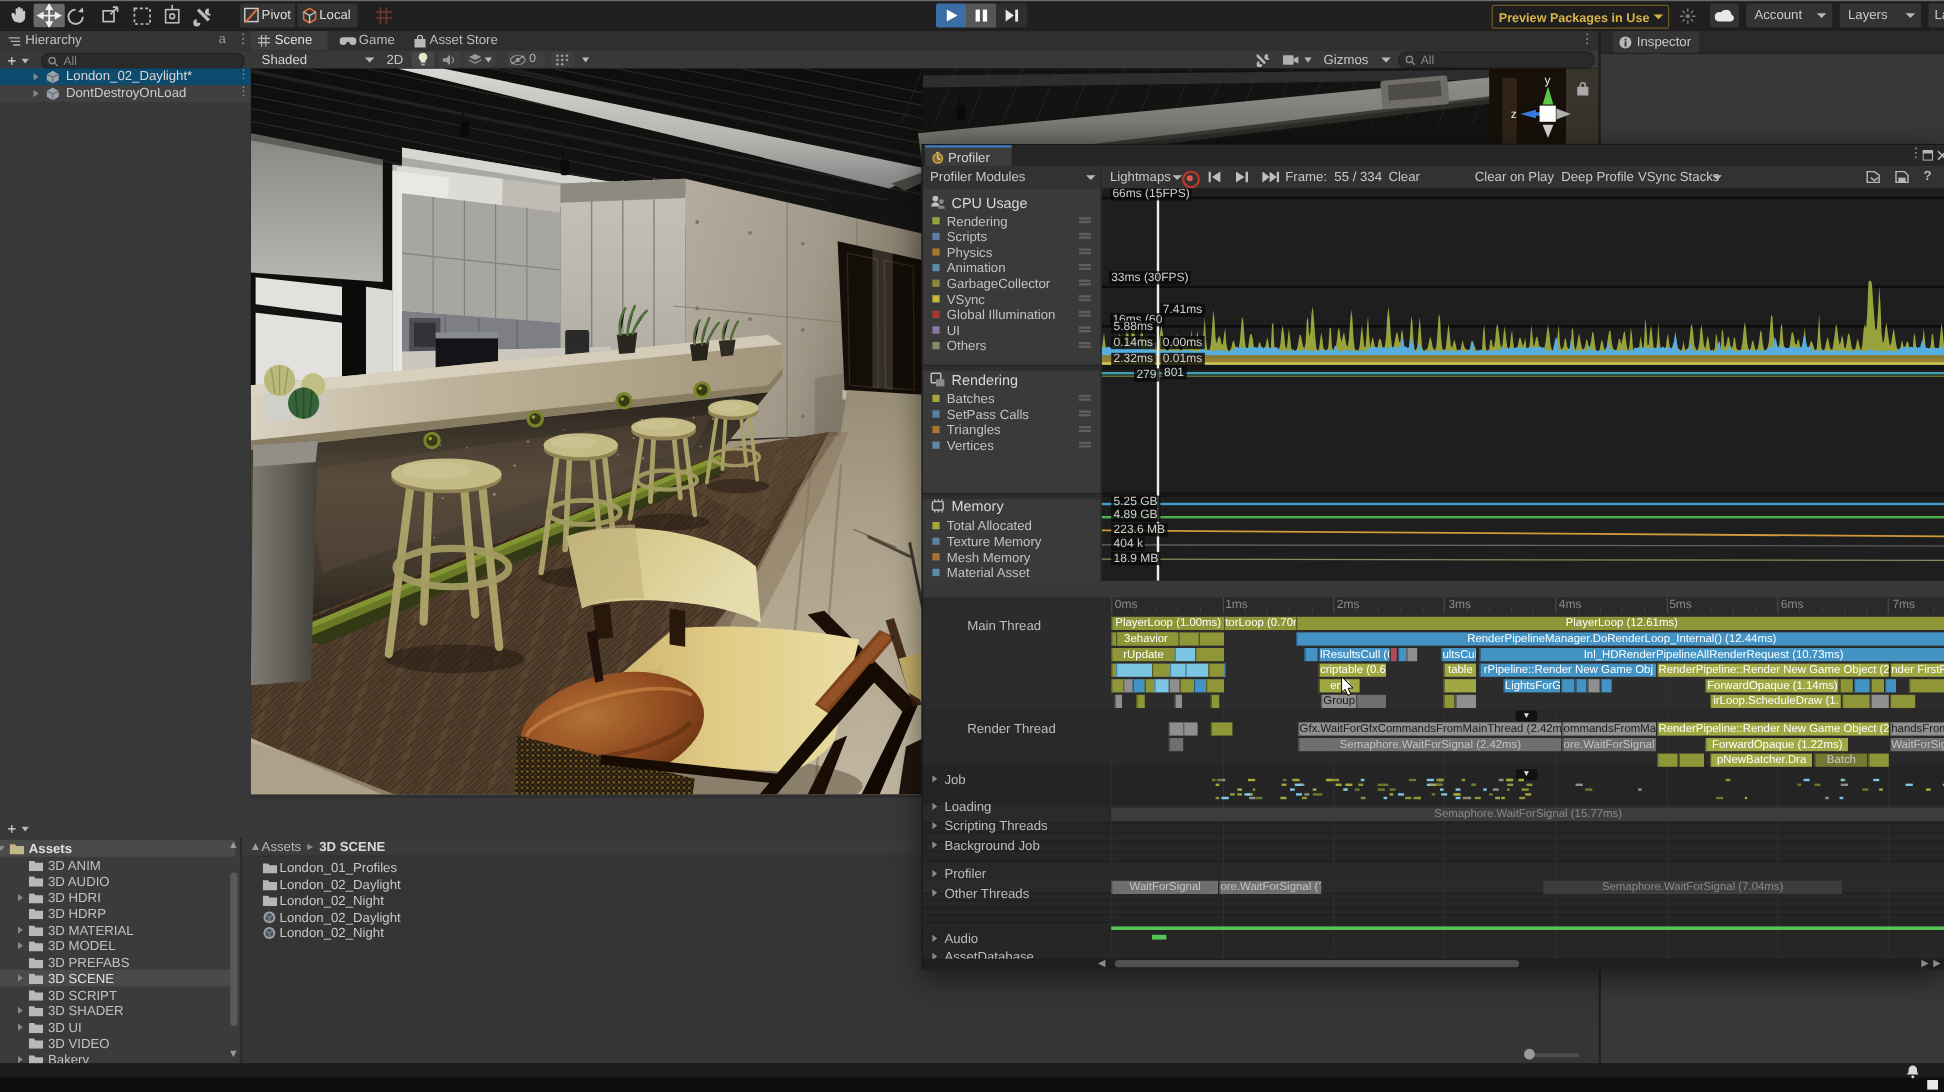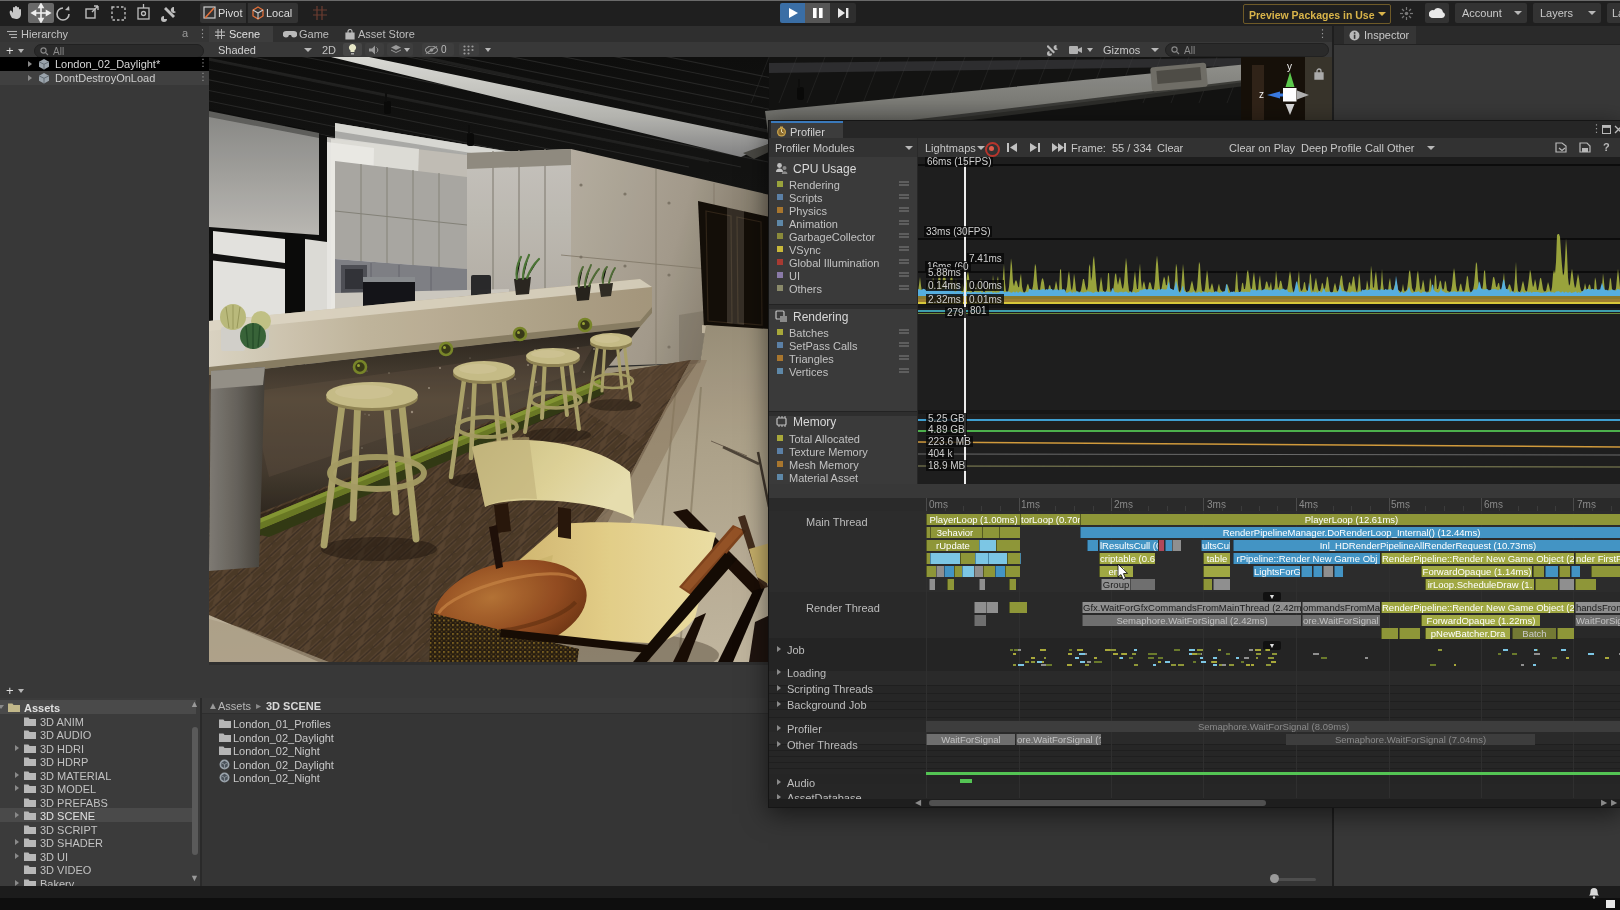--- a/index.html
+++ b/index.html
@@ -159,21 +159,21 @@
     <div class="caret" style="left:18px;top:7px;position:absolute;border-left-width:3px;border-right-width:3px;"></div>
     <div class="a" style="left:34px;top:2px;width:168px;height:12px;background:#2a2a2a;border:1px solid #212121;border-radius:7px;">
       <svg class="a" style="left:5px;top:2px;" width="9" height="9" viewBox="0 0 9 9">
             <circle cx="3.5" cy="3.5" r="2.6" fill="none" stroke="#8a8a8a" stroke-width="1.1"></circle>
             <line x1="5.6" y1="5.6" x2="8" y2="8" stroke="#8a8a8a" stroke-width="1.1"></line>
           </svg>
       <div class="tx" style="left:18px;top:2px;font-size:10px;color:#8a8a8a;">All</div>
     </div>
   </div>
 
-  <div class="a" style="left:0;top:31px;width:209px;height:14px;background:#000000;">
+  <div class="a" style="left:0;top:31px;width:209px;height:14px;background:#0c4a6e;">
     <div class="caret" style="position:absolute;left:27px;top:5px;border-top-color:#8a8a8a;transform:rotate(-90deg);border-left-width:3.5px;border-right-width:3.5px;"></div>
     <svg class="a" style="left:38px;top:1px;" width="12" height="12" viewBox="0 0 12 12">
           <path d="M6,1 L11,3.8 L11,8.7 L6,11.5 L1,8.7 L1,3.8 Z" fill="#9aa3ab"></path>
           <path d="M1,3.8 L6,6.3 L11,3.8 M6,6.3 L6,11.5" stroke="#5d666e" stroke-width="0.9" fill="none"></path>
         </svg>
     <div class="tx" style="left:55px;top:2px;font-size:11px;color:#d6d6d6;">London_02_Daylight*</div>
     <div class="tx" style="left:198px;top:1px;font-size:10px;color:#9a9a9a;">⋮</div>
   </div>
   <div class="a" style="left:0;top:45px;width:209px;height:14px;background:#404040;">
     <div class="caret" style="position:absolute;left:27px;top:5px;border-top-color:#8a8a8a;transform:rotate(-90deg);border-left-width:3.5px;border-right-width:3.5px;"></div>
@@ -883,21 +883,21 @@
         </svg>
 <svg class="a" style="left:282px;top:5px;" width="15" height="9" viewBox="0 0 15 9">
           <path d="M1,0 L7,4.5 L1,9 Z" fill="#c0c0c0"></path>
           <path d="M7,0 L13,4.5 L7,9 Z" fill="#c0c0c0"></path>
           <rect x="13" y="0" width="2" height="9" fill="#c0c0c0"></rect>
         </svg>
 <div class="tx" style="left:302px;top:5px;font-size:11px;color:#c8c8c8;">Frame: &nbsp;55 / 334</div>
 <div class="tx" style="left:388px;top:5px;font-size:11px;color:#c8c8c8;">Clear</div>
 <div class="tx" style="left:460px;top:5px;font-size:11px;color:#c8c8c8;">Clear on Play</div>
 <div class="tx" style="left:532px;top:5px;font-size:11px;color:#c8c8c8;">Deep Profile</div>
-<div class="tx" style="left:596px;top:5px;font-size:11px;color:#c8c8c8;">Call Other</div>
+<div class="tx" style="left:596px;top:5px;font-size:11px;color:#c8c8c8;">VSync Stacks</div>
 <div class="caret" style="position:absolute;left:658px;top:8px;"></div>
 <svg class="a" style="left:786px;top:4px;" width="12" height="11" viewBox="0 0 12 11">
           <path d="M1,1 H7 L11,4 V10 H1 Z" fill="none" stroke="#b8b8b8" stroke-width="1.2"></path>
           <path d="M4,6 L7,8.5 L10,6" fill="none" stroke="#b8b8b8" stroke-width="1.2"></path>
         </svg>
 <svg class="a" style="left:810px;top:4px;" width="12" height="11" viewBox="0 0 12 11">
           <path d="M1,10 V1 H8 L11,4 V10 Z" fill="none" stroke="#b8b8b8" stroke-width="1.2"></path>
           <rect x="3" y="6" width="6" height="4" fill="#b8b8b8"></rect>
         </svg>
 <div class="tx" style="left:834px;top:4px;font-size:11px;color:#b8b8b8;font-weight:bold;">?</div>
@@ -1285,21 +1285,21 @@
         <div class="a" style="left:482px;top:166px;width:3.0px;height:1.5px;background:#a8a83a;"></div>
         <div class="a" style="left:497px;top:166px;width:5.0px;height:1.5px;background:#8e9638;"></div>
         <div class="a" style="left:685px;top:166px;width:2.4px;height:1.5px;background:#a8a83a;"></div>
         <div class="a" style="left:300px;top:151px;width:2.6px;height:1.5px;background:#6a7a2c;"></div>
         <div class="a" style="left:669px;top:151px;width:4.0px;height:1.5px;background:#8e9638;"></div>
         <div class="a" style="left:432px;top:163px;width:4.6px;height:1.5px;background:#7cc6e4;"></div>
         <div class="a" style="left:449px;top:151px;width:3.2px;height:1.5px;background:#8e9638;"></div>
         <div class="a" style="left:423px;top:155px;width:5.0px;height:1.5px;background:#a8a83a;"></div>
         <div class="a" style="left:429px;top:151px;width:4.2px;height:1.5px;background:#8e9638;"></div>
         <div class="a" style="left:396px;top:163px;width:4.6px;height:1.5px;background:#7cc6e4;"></div>
-        <div class="bar dkb" style="left:157px;top:223px;width:695px;">Semaphore.WaitForSignal (8.09ms)</div>
+        <div class="bar dkb" style="left:157px;top:175px;width:695px;">Semaphore.WaitForSignal (15.77ms)</div>
         <div class="bar gry2" style="left:157px;top:236px;width:88px;">WaitForSignal</div>
         <div class="bar gry2" style="left:247px;top:236px;width:84px;">ore.WaitForSignal (?</div>
         <div class="bar dkb" style="left:517px;top:236px;width:249px;">Semaphore.WaitForSignal (7.04ms)</div>
         <div class="a" style="left:157px;top:274px;width:695px;height:2.5px;background:#54c454;"></div>
         <div class="a" style="left:191px;top:281px;width:12px;height:4px;background:#54c454;"></div>
 <div class="a" style="left:0;top:13px;width:149px;height:296px;background:rgba(38,38,38,0.0);"></div>
 <div class="lane-label" style="left:37px;top:18px;">Main Thread</div>
 <div class="lane-label" style="left:37px;top:104px;">Render Thread</div>
 <div class="caret" style="position:absolute;left:7px;top:149px;border-top-color:#8a8a8a;transform:rotate(-90deg);border-left-width:3px;border-right-width:3px;"></div>
 <div class="lane-label" style="left:18px;top:146px;">Job</div>

